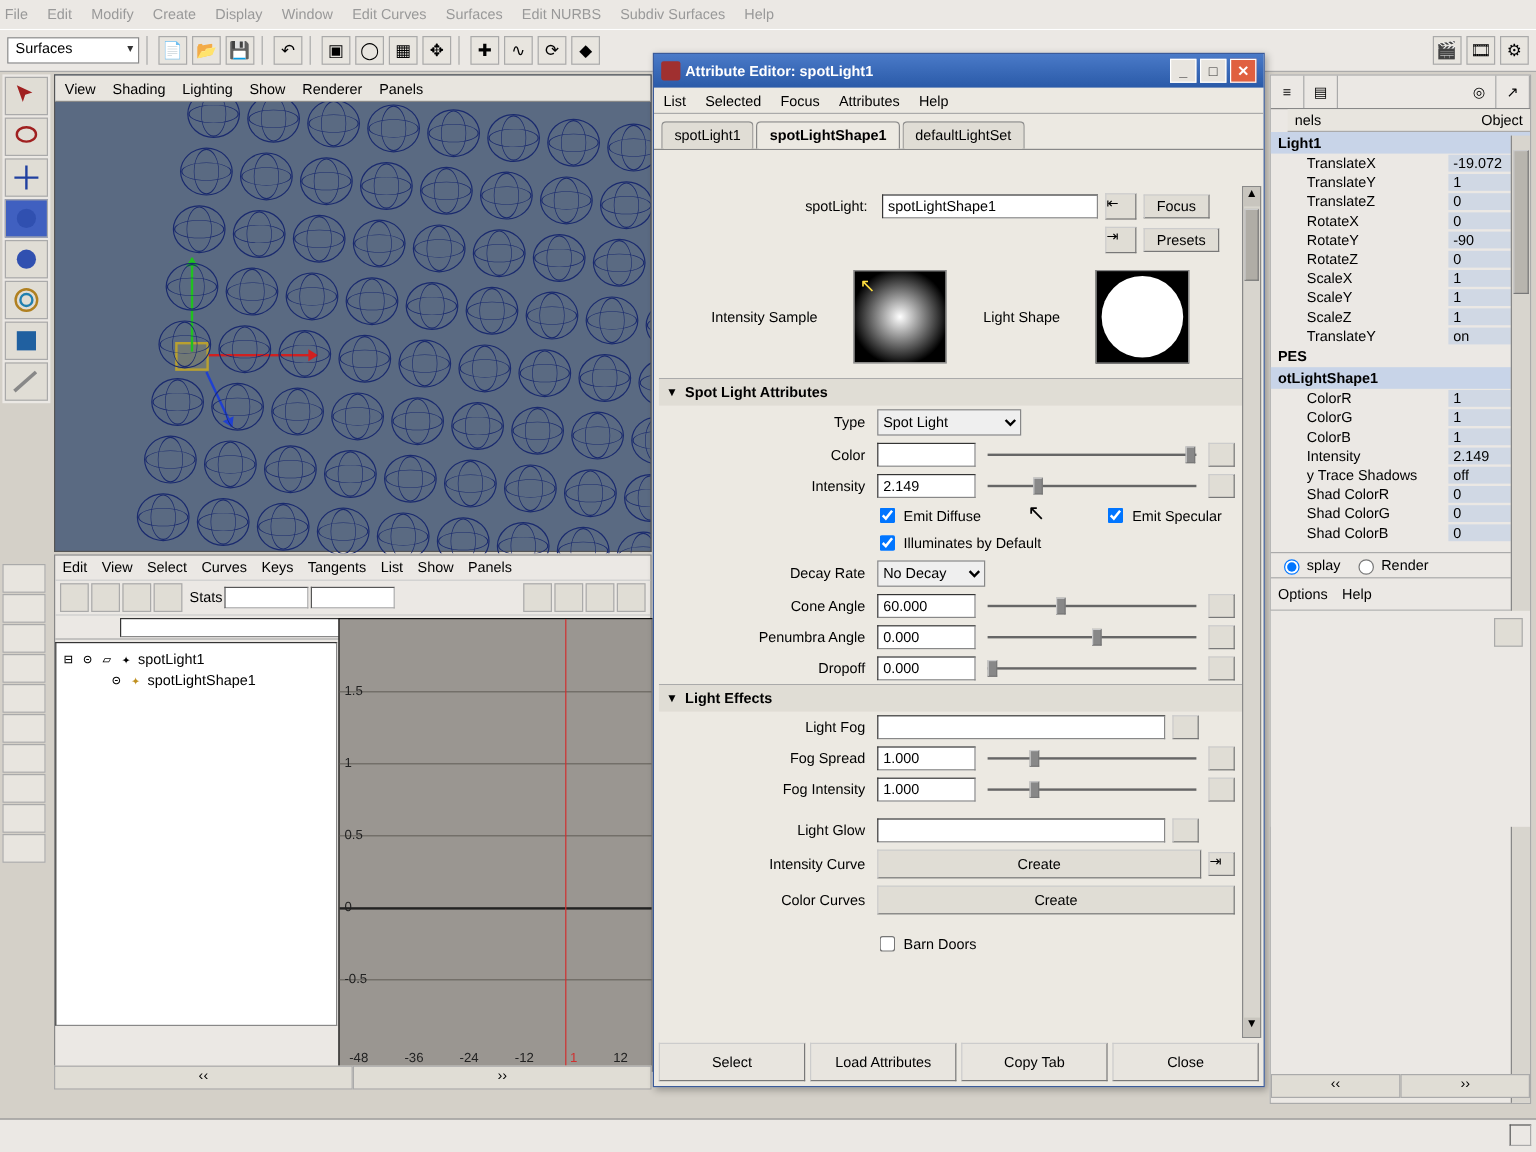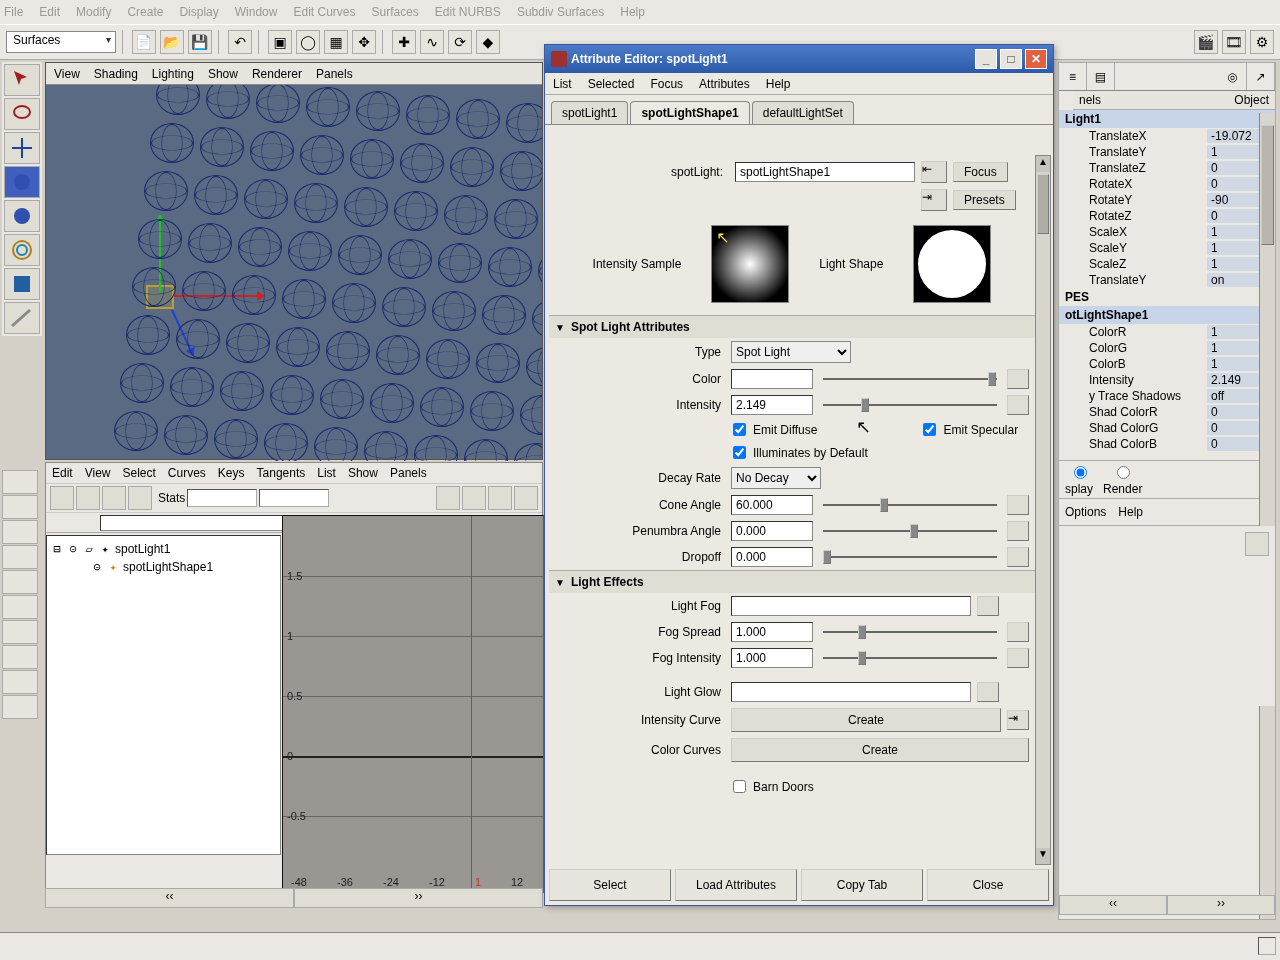--- a/index.html
+++ b/index.html
@@ -64,21 +64,21 @@
 .right-tabs { height: 28px; display: flex; border-bottom: 1px solid #888; }
 .right-tabs .rt { width: 28px; border-right: 1px solid #aaa; display:flex; align-items:center; justify-content:center; }
 .ch-head { background: #e8e5df; padding: 2px 6px; display:flex; justify-content: space-between; border-bottom: 1px solid #aaa; margin-left: 14px; }
 .ch-title { background: #c8d4e8; font-weight: bold; padding: 2px 6px; }
 .ch-row { display: flex; justify-content: space-between; padding: 1px 8px 1px 30px; }
 .ch-row span:last-child { background: #d0d8e4; min-width: 60px; text-align: left; padding-left: 4px; }
 .ch-section { font-weight: bold; padding: 2px 6px; }
 .right-scroll { position: absolute; right: 0; top: 50px; bottom: 0; width: 16px; background: #d8d5ce; border-left: 1px solid #888; }
 .right-scroll .thumb { position: absolute; left: 1px; right: 1px; top: 12px; height: 120px; background: #b8b5ae; border: 1px outset #ccc; }
 .display-render { padding: 2px 6px; display:flex; gap: 10px; border-top: 1px solid #aaa; border-bottom: 1px solid #aaa; }
-.display-render label { display:flex; align-items:center; gap:3px;flex-direction:column; }
+.display-render label { display:flex; align-items:center; gap:3px; }
 .help-bar { padding: 6px; display:flex; gap: 12px; border-bottom: 1px solid #aaa; }
 .help-canvas { background: #ebe8e4; height: 180px; position: relative; }
 .bottom-arrows { position: absolute; bottom: 4px; left: 0; right: 0; height: 20px; display: flex; }
 .bottom-arrows .ba { flex:1; text-align:center; border: 1px solid #aaa; background: #e0ddD5; }
 
 
 .ae-window { position: absolute; left: 544px; top: 44px; width: 510px; height: 862px; background: #ece9e2; border: 1px solid #3a5a9a; box-shadow: 2px 2px 6px rgba(0,0,0,.3); }
 .ae-title { height: 28px; background: linear-gradient(#4a7ac8, #2a5aa8); color: #fff; display: flex; align-items: center; padding: 0 6px; font-weight: bold; font-size: 14px; }
 .ae-title .spc { flex: 1; }
 .ae-title .wbtn { width: 22px; height: 20px; background: #e8e5df; border: 1px solid #fff; margin-left: 3px; color: #333; display:flex; align-items:center; justify-content:center; font-weight:bold; }

